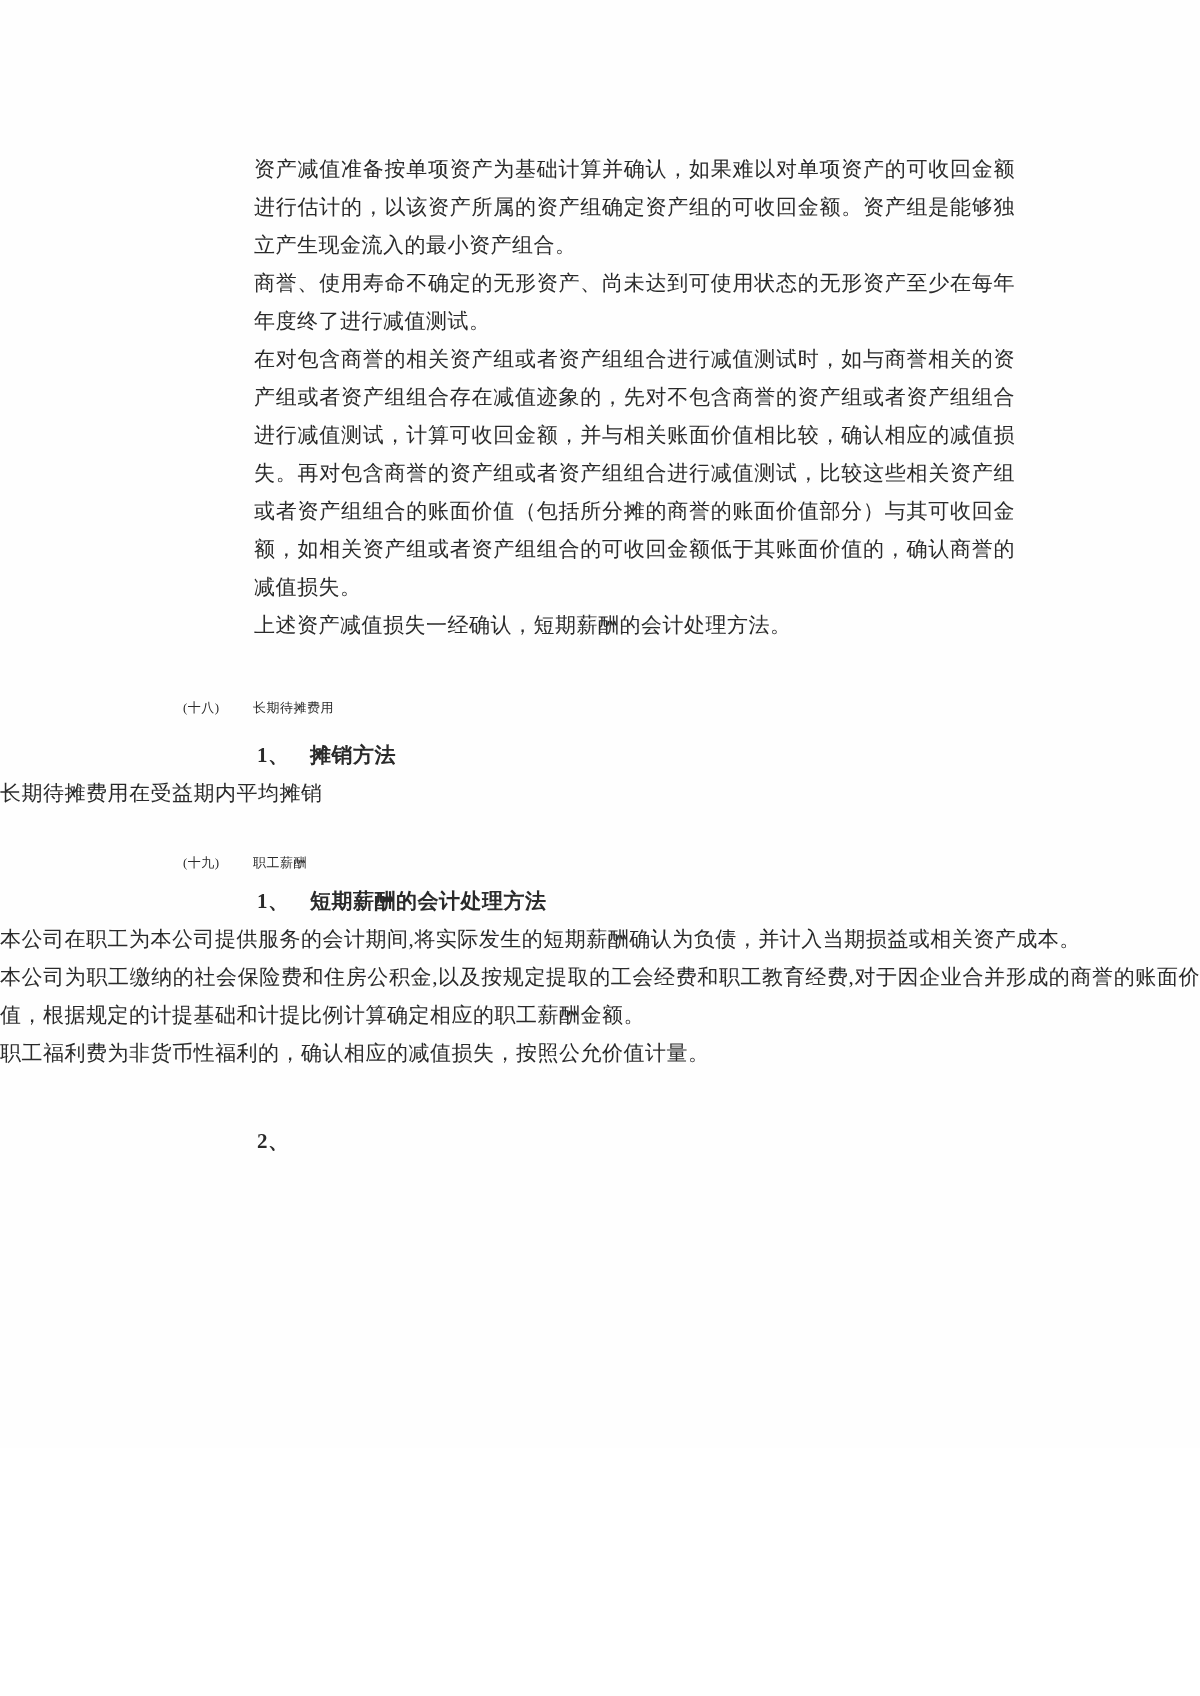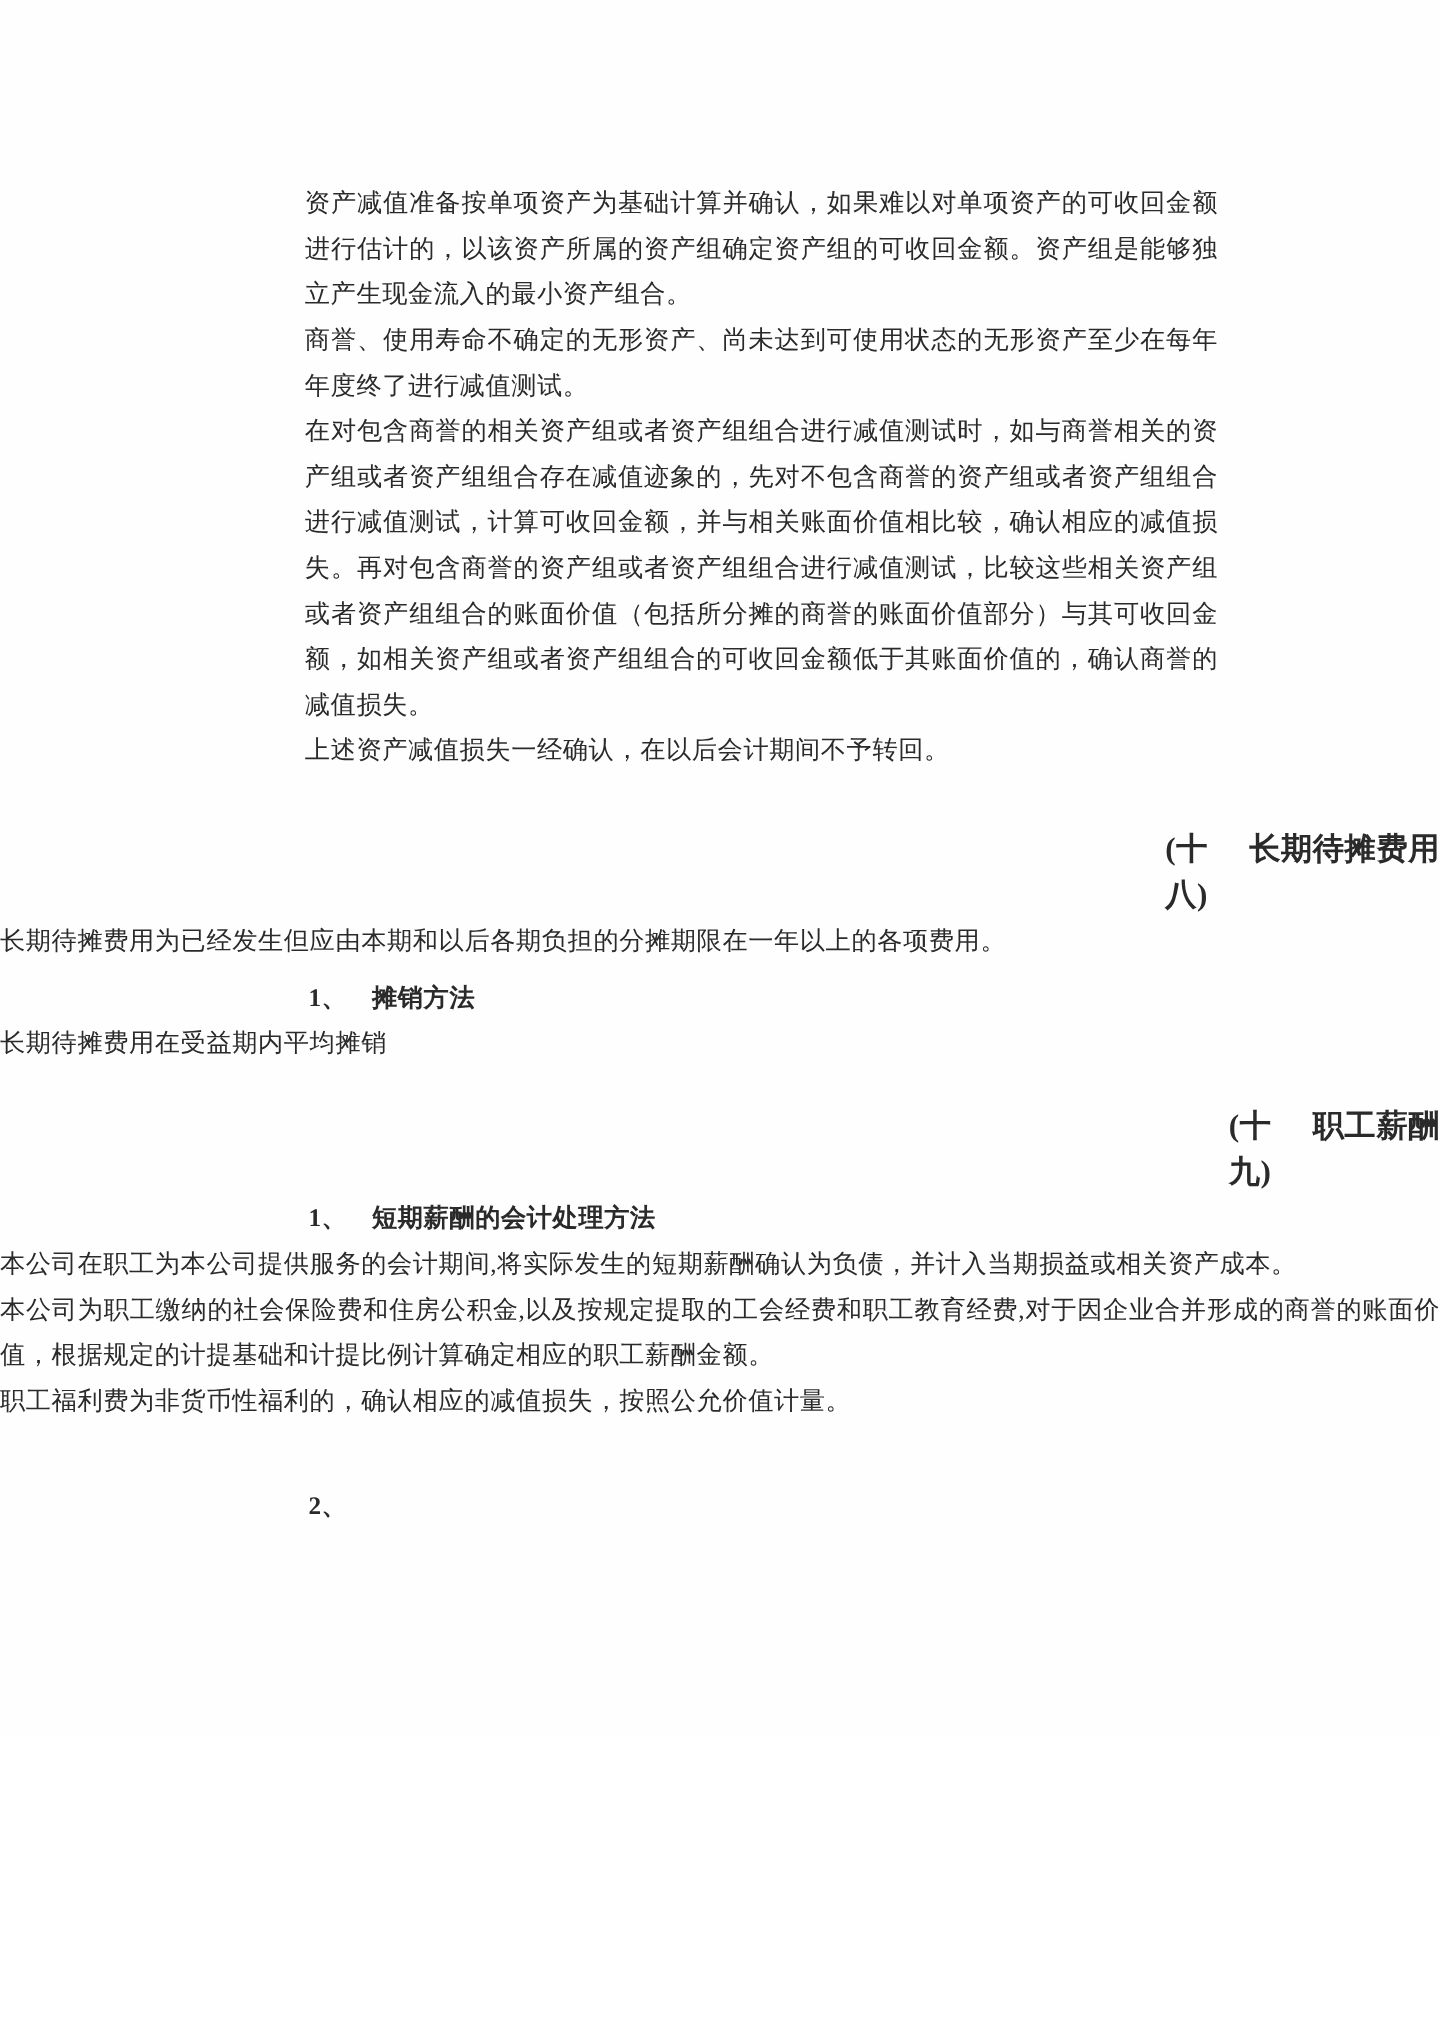--- a/index.html
+++ b/index.html
@@ -36,25 +36,24 @@
   }
   .section {
     margin-top: 45px;
   }
   .section-19 {
     margin-top: 32px;
   }
   .sec-head {
     display: flex;
     margin-left: 183px;
-    font-size: 26px;
+    font-size: 13px;
     line-height: 38px;
-    font-weight: bold;
+    font-weight: normal;
     letter-spacing: 0.5px;
-    justify-content: flex-end;
   }
   .sec-label {
     width: 70px;
     flex: 0 0 70px;
   }
   .sec-body {
     margin-left: 254px;
     margin-right: 185px;
   }
   .item-head {
@@ -94,29 +93,28 @@
 </head>
 <body>
 
 <div class="page">
   <div class="content">
 
     <div class="intro-block">
       <p class="body">资产减值准备按单项资产为基础计算并确认，如果难以对单项资产的可收回金额进行估计的，以该资产所属的资产组确定资产组的可收回金额。资产组是能够独立产生现金流入的最小资产组合。</p>
       <p class="body">商誉、使用寿命不确定的无形资产、尚未达到可使用状态的无形资产至少在每年年度终了进行减值测试。</p>
       <p class="body">在对包含商誉的相关资产组或者资产组组合进行减值测试时，如与商誉相关的资产组或者资产组组合存在减值迹象的，先对不包含商誉的资产组或者资产组组合进行减值测试，计算可收回金额，并与相关账面价值相比较，确认相应的减值损失。再对包含商誉的资产组或者资产组组合进行减值测试，比较这些相关资产组或者资产组组合的账面价值（包括所分摊的商誉的账面价值部分）与其可收回金额，如相关资产组或者资产组组合的可收回金额低于其账面价值的，确认商誉的减值损失。</p>
-      <p class="body">上述资产减值损失一经确认，在以后会计期间不予转回。</p>
+      <p class="body">上述资产减值损失一经确认，短期薪酬的会计处理方法。</p>
     </div>
 
     <div class="section section-18">
       <div class="sec-head">
         <span class="sec-label">(十八)</span>
         <span class="sec-title">长期待摊费用</span>
       </div>
-      <p class="body sec-body">长期待摊费用为已经发生但应由本期和以后各期负担的分摊期限在一年以上的各项费用。</p>
       <div class="item-head gap-before">
         <span class="item-num">1、</span>
         <span class="item-title">摊销方法</span>
       </div>
       <p class="body item-body">长期待摊费用在受益期内平均摊销</p>
     </div>
 
     <div class="section section-19">
       <div class="sec-head">
         <span class="sec-label">(十九)</span>

